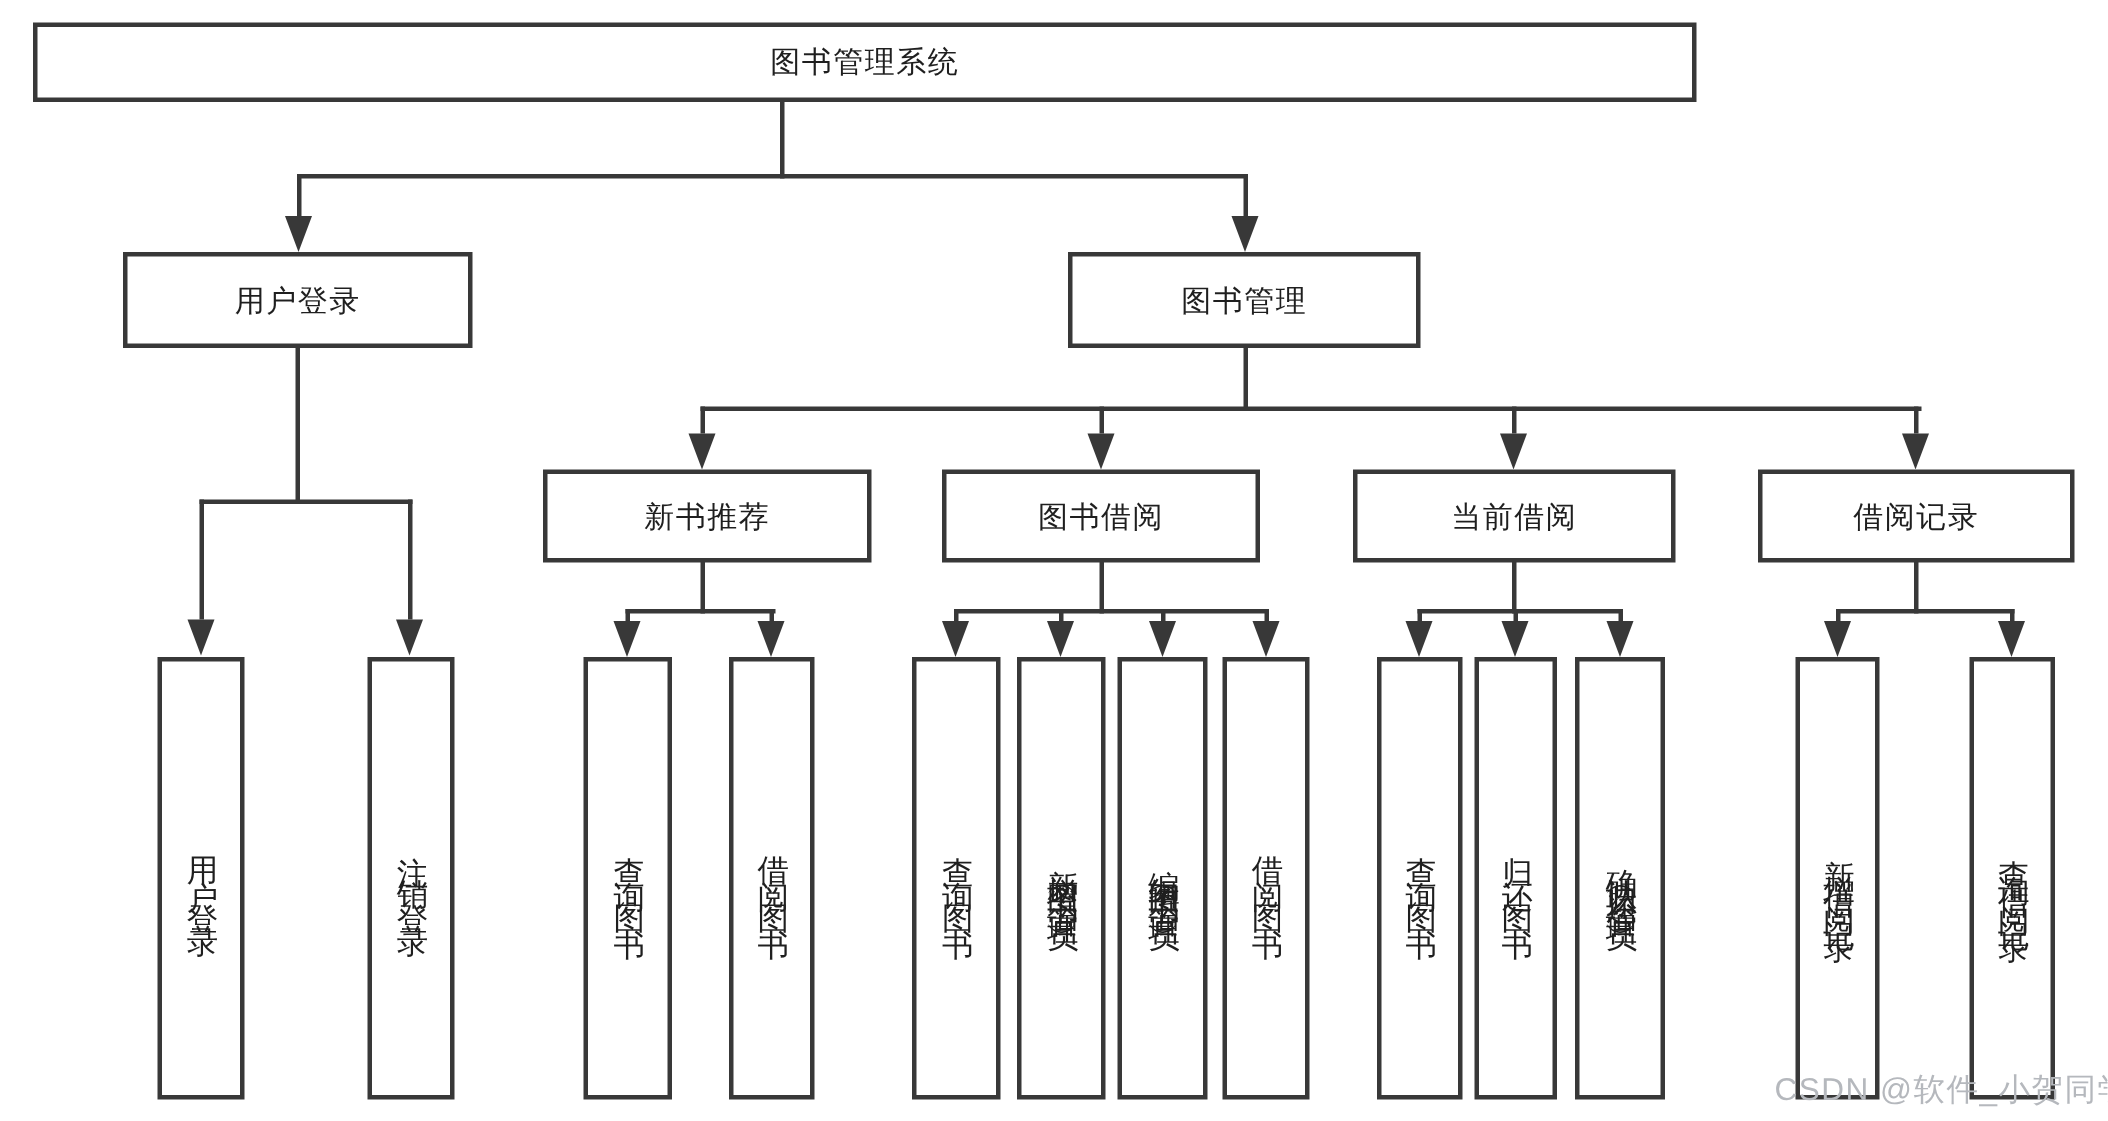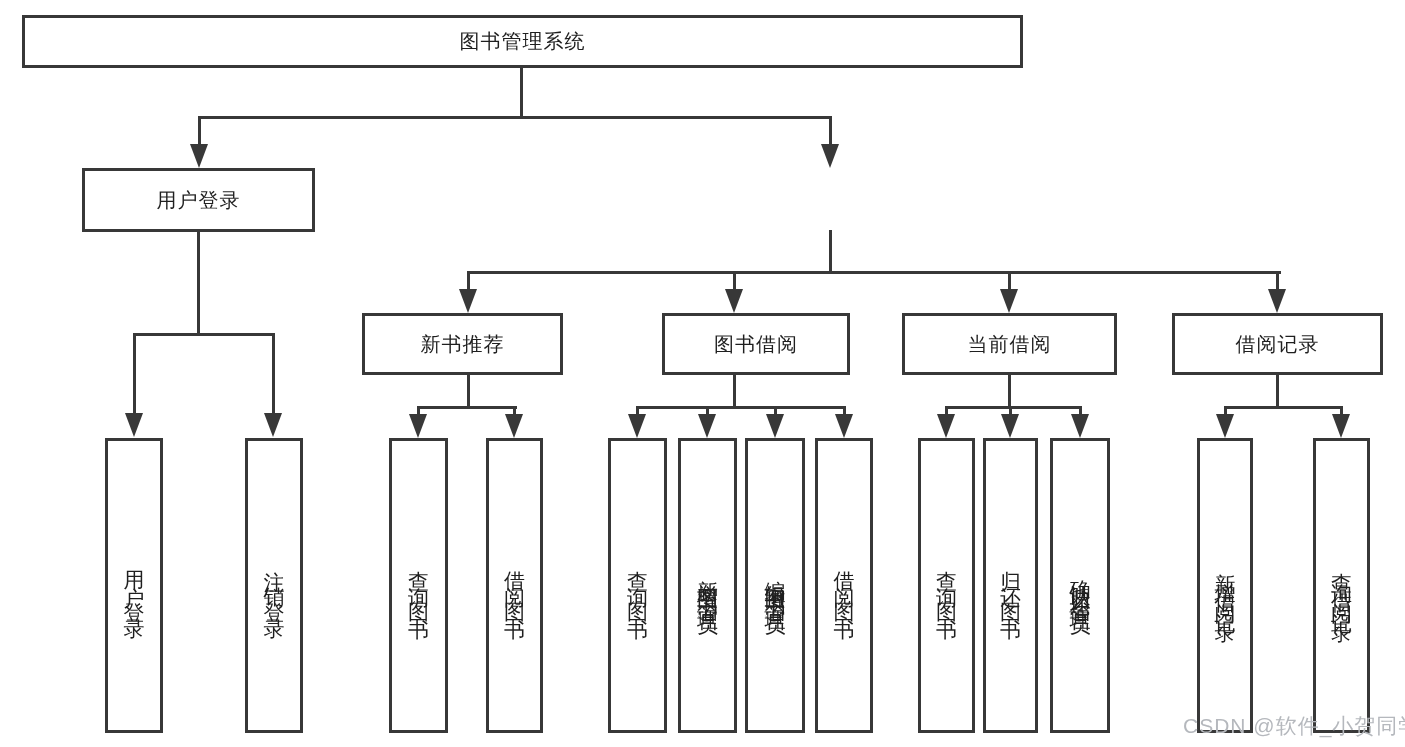--- a/index.html
+++ b/index.html
@@ -64,57 +64,60 @@
     letter-spacing:1px;
     z-index:5;
     white-space:nowrap;
   }
 </style>
 </head>
 <body>
 
 <div class="canvas">
 
-  <div class="box" style="left:22px;top:15px;width:1001px;height:53px">
+  <div class="box" style="left:22px;top:15px;width:1109px;height:53px">
     <span>图书管理系统</span>
   </div>
 
   <div class="vline" style="left:520px;top:66px;height:53px"></div>
   <div class="hline" style="left:198px;top:116px;width:634px"></div>
   <div class="vline" style="left:198px;top:116px;height:28px"></div>
   <div class="arrow" style="left:190px;top:144px"></div>
   <div class="vline" style="left:829px;top:116px;height:28px"></div>
   <div class="arrow" style="left:821px;top:144px"></div>
 
   <div class="box" style="left:82px;top:168px;width:233px;height:64px">
     <span>用户登录</span>
+  </div>
+  <div class="box" style="left:712px;top:168px;width:235px;height:64px">
+    <span>图书管理</span>
   </div>
 
   <div class="vline" style="left:197px;top:230px;height:106px"></div>
   <div class="hline" style="left:133px;top:333px;width:142px"></div>
   <div class="vline" style="left:133px;top:333px;height:80px"></div>
   <div class="arrow" style="left:125px;top:413px"></div>
   <div class="vline" style="left:272px;top:333px;height:80px"></div>
   <div class="arrow" style="left:264px;top:413px"></div>
 
   <div class="vline" style="left:829px;top:230px;height:44px"></div>
   <div class="hline" style="left:467px;top:271px;width:814px"></div>
   <div class="vline" style="left:467px;top:271px;height:18px"></div>
   <div class="arrow" style="left:459px;top:289px"></div>
   <div class="vline" style="left:733px;top:271px;height:18px"></div>
   <div class="arrow" style="left:725px;top:289px"></div>
   <div class="vline" style="left:1008px;top:271px;height:18px"></div>
   <div class="arrow" style="left:1000px;top:289px"></div>
   <div class="vline" style="left:1276px;top:271px;height:18px"></div>
   <div class="arrow" style="left:1268px;top:289px"></div>
 
-  <div class="box" style="left:362px;top:313px;width:201px;height:62px">
+  <div class="box" style="left:362px;top:313px;width:219px;height:62px">
     <span>新书推荐</span>
   </div>
-  <div class="box" style="left:662px;top:313px;width:188px;height:62px">
+  <div class="box" style="left:628px;top:313px;width:212px;height:62px">
     <span>图书借阅</span>
   </div>
   <div class="box" style="left:1172px;top:313px;width:211px;height:62px">
     <span>借阅记录</span>
   </div>
   <div class="box" style="left:902px;top:313px;width:215px;height:62px">
     <span>当前借阅</span>
   </div>
 
   <div class="vline" style="left:467px;top:373px;height:36px"></div>

